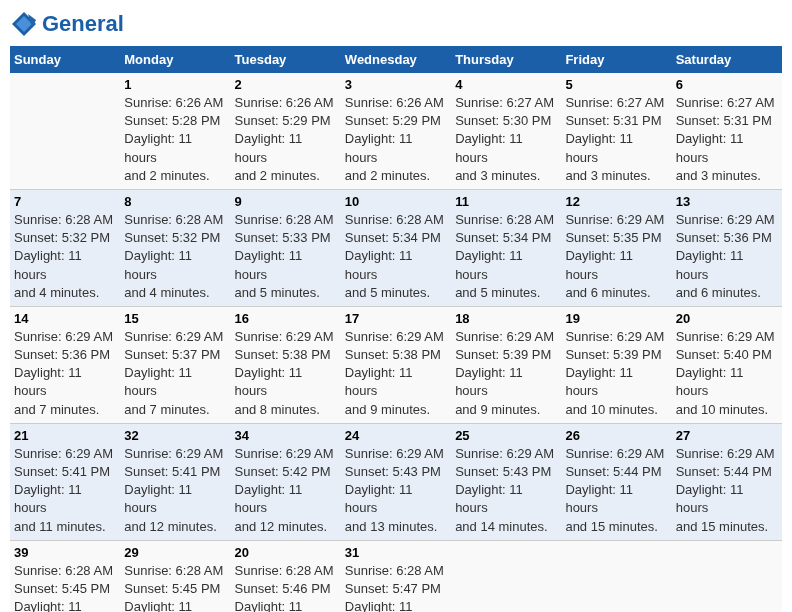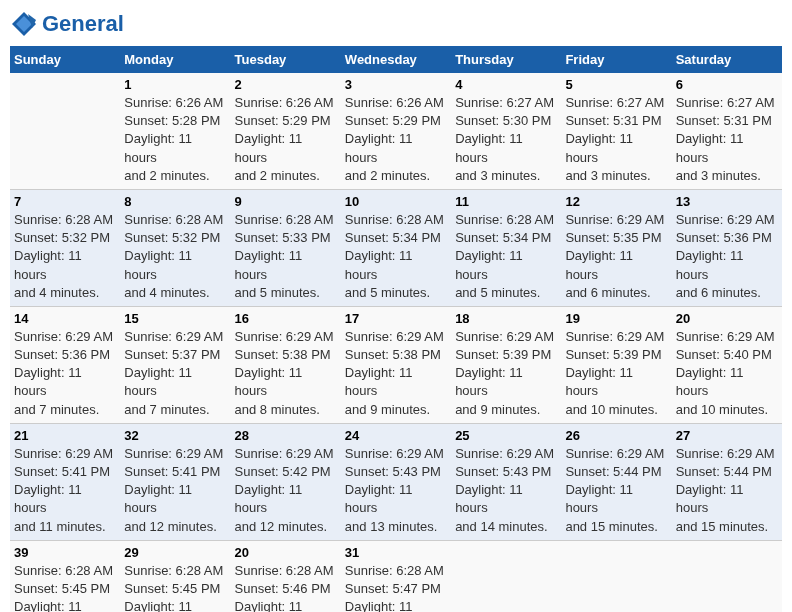--- a/index.html
+++ b/index.html
@@ -204,21 +204,21 @@
       <tr>
         <td>
           <span class="day-num">21</span>
           <div class="day-info">Sunrise: 6:29 AM<br>Sunset: 5:41 PM<br>Daylight: 11 hours<br>and 11 minutes.</div>
         </td>
         <td>
           <span class="day-num">32</span>
           <div class="day-info">Sunrise: 6:29 AM<br>Sunset: 5:41 PM<br>Daylight: 11 hours<br>and 12 minutes.</div>
         </td>
         <td>
-          <span class="day-num">28</span>
+          <span class="day-num">34</span>
           <div class="day-info">Sunrise: 6:29 AM<br>Sunset: 5:42 PM<br>Daylight: 11 hours<br>and 12 minutes.</div>
         </td>
         <td>
           <span class="day-num">24</span>
           <div class="day-info">Sunrise: 6:29 AM<br>Sunset: 5:43 PM<br>Daylight: 11 hours<br>and 13 minutes.</div>
         </td>
         <td>
           <span class="day-num">25</span>
           <div class="day-info">Sunrise: 6:29 AM<br>Sunset: 5:43 PM<br>Daylight: 11 hours<br>and 14 minutes.</div>
         </td>

